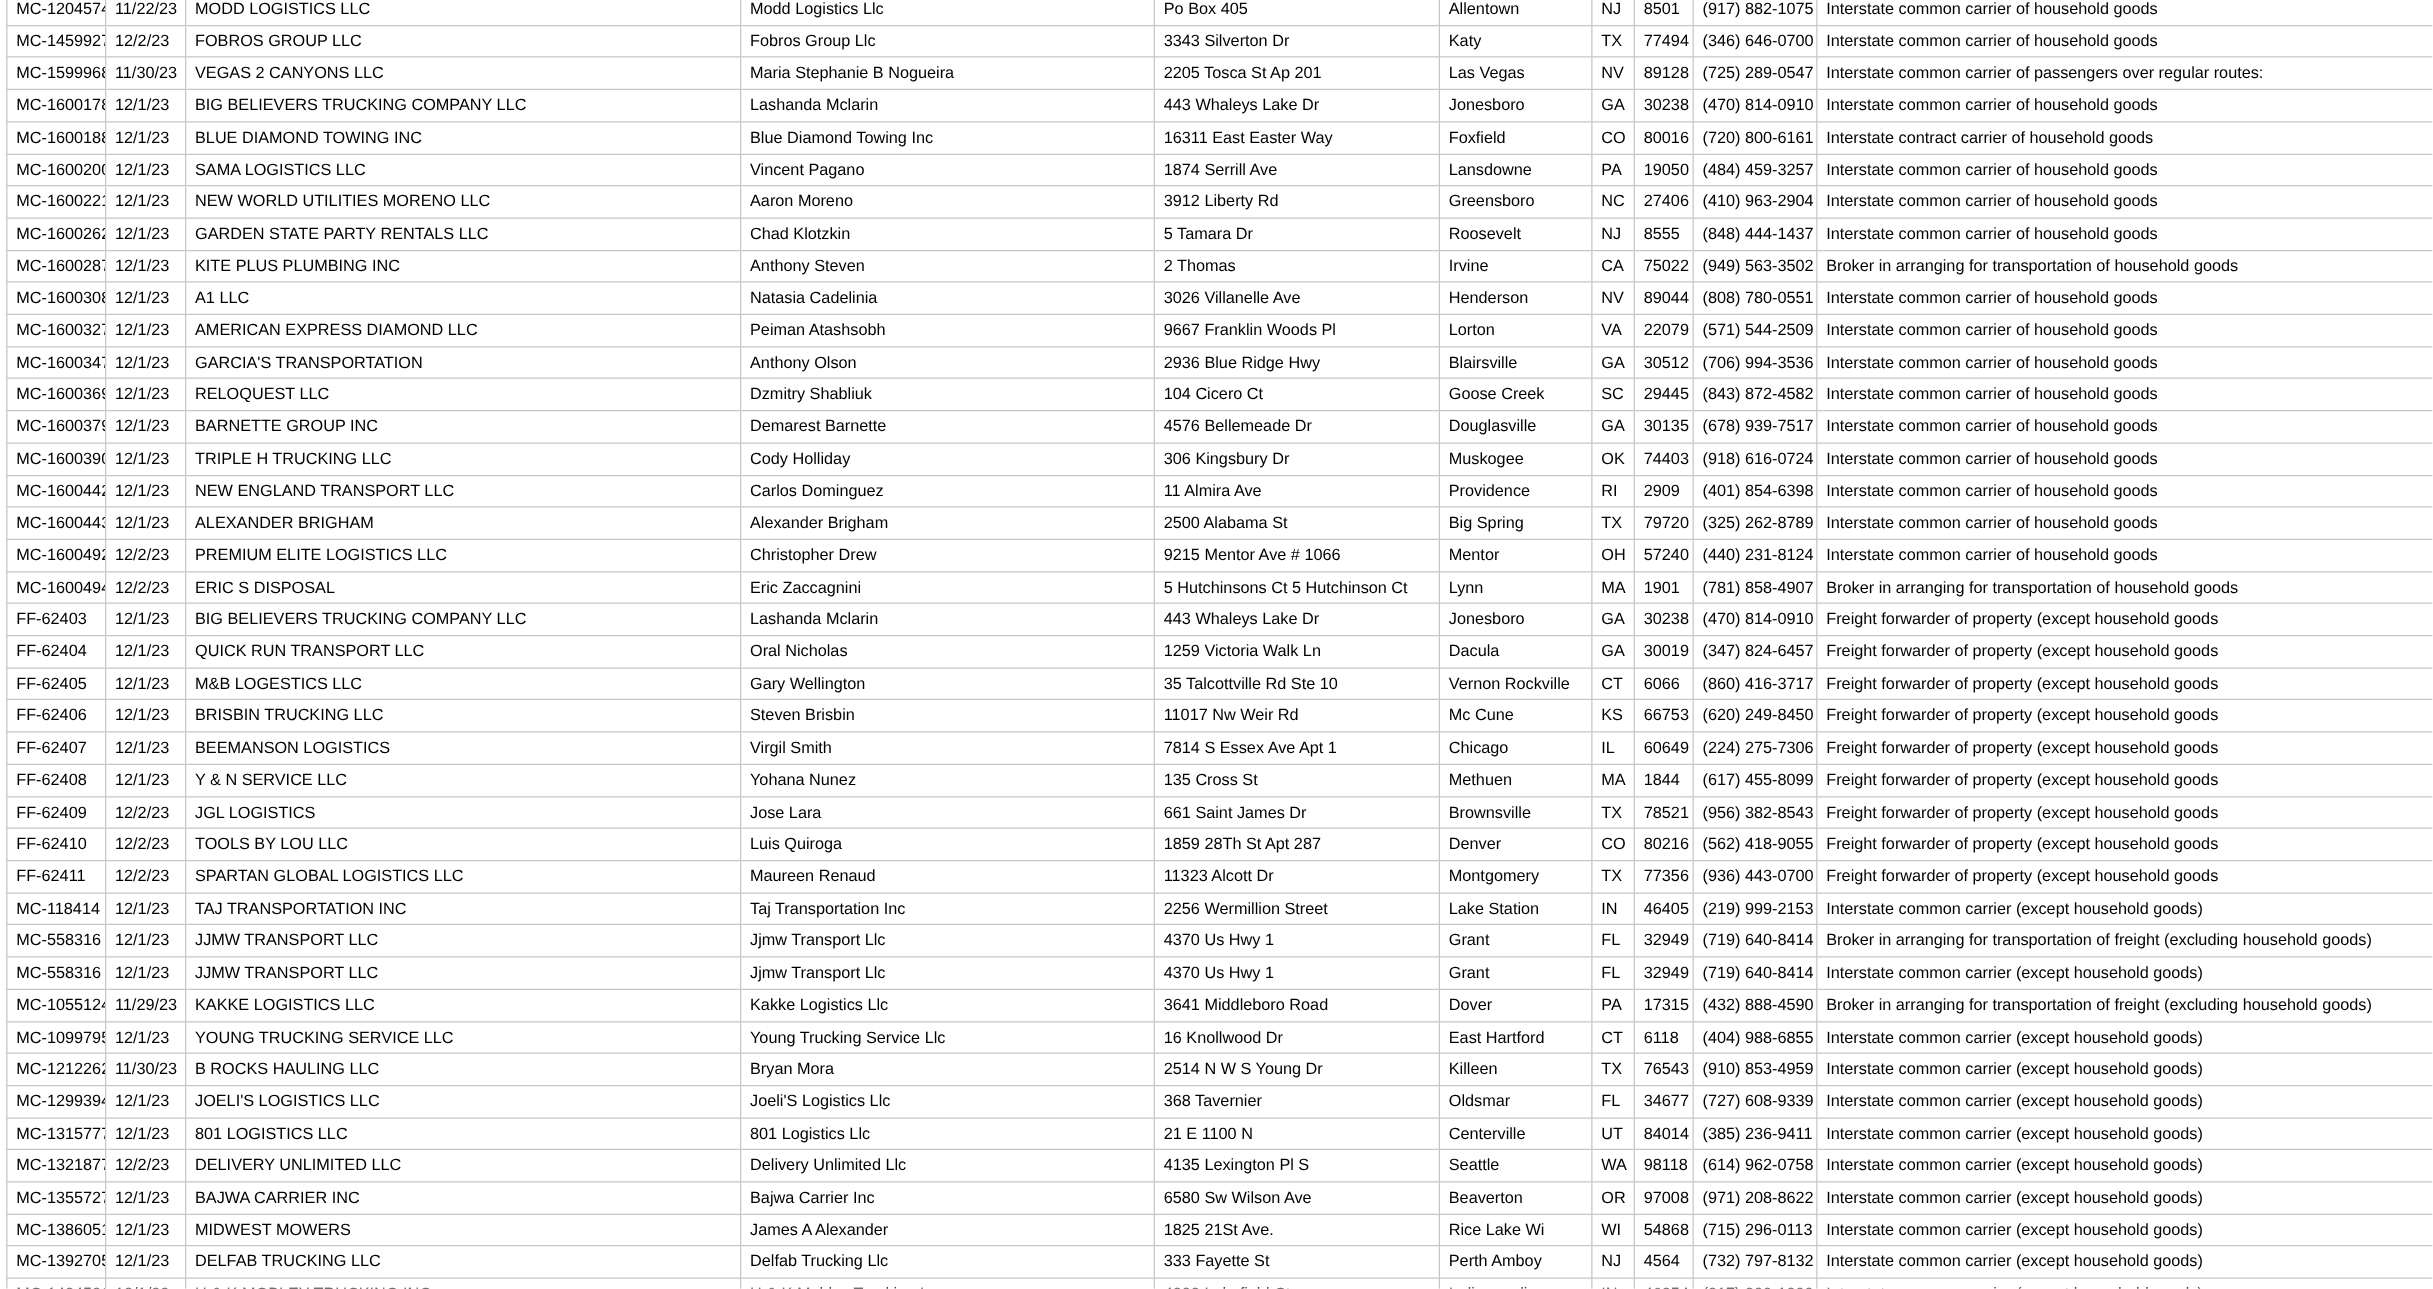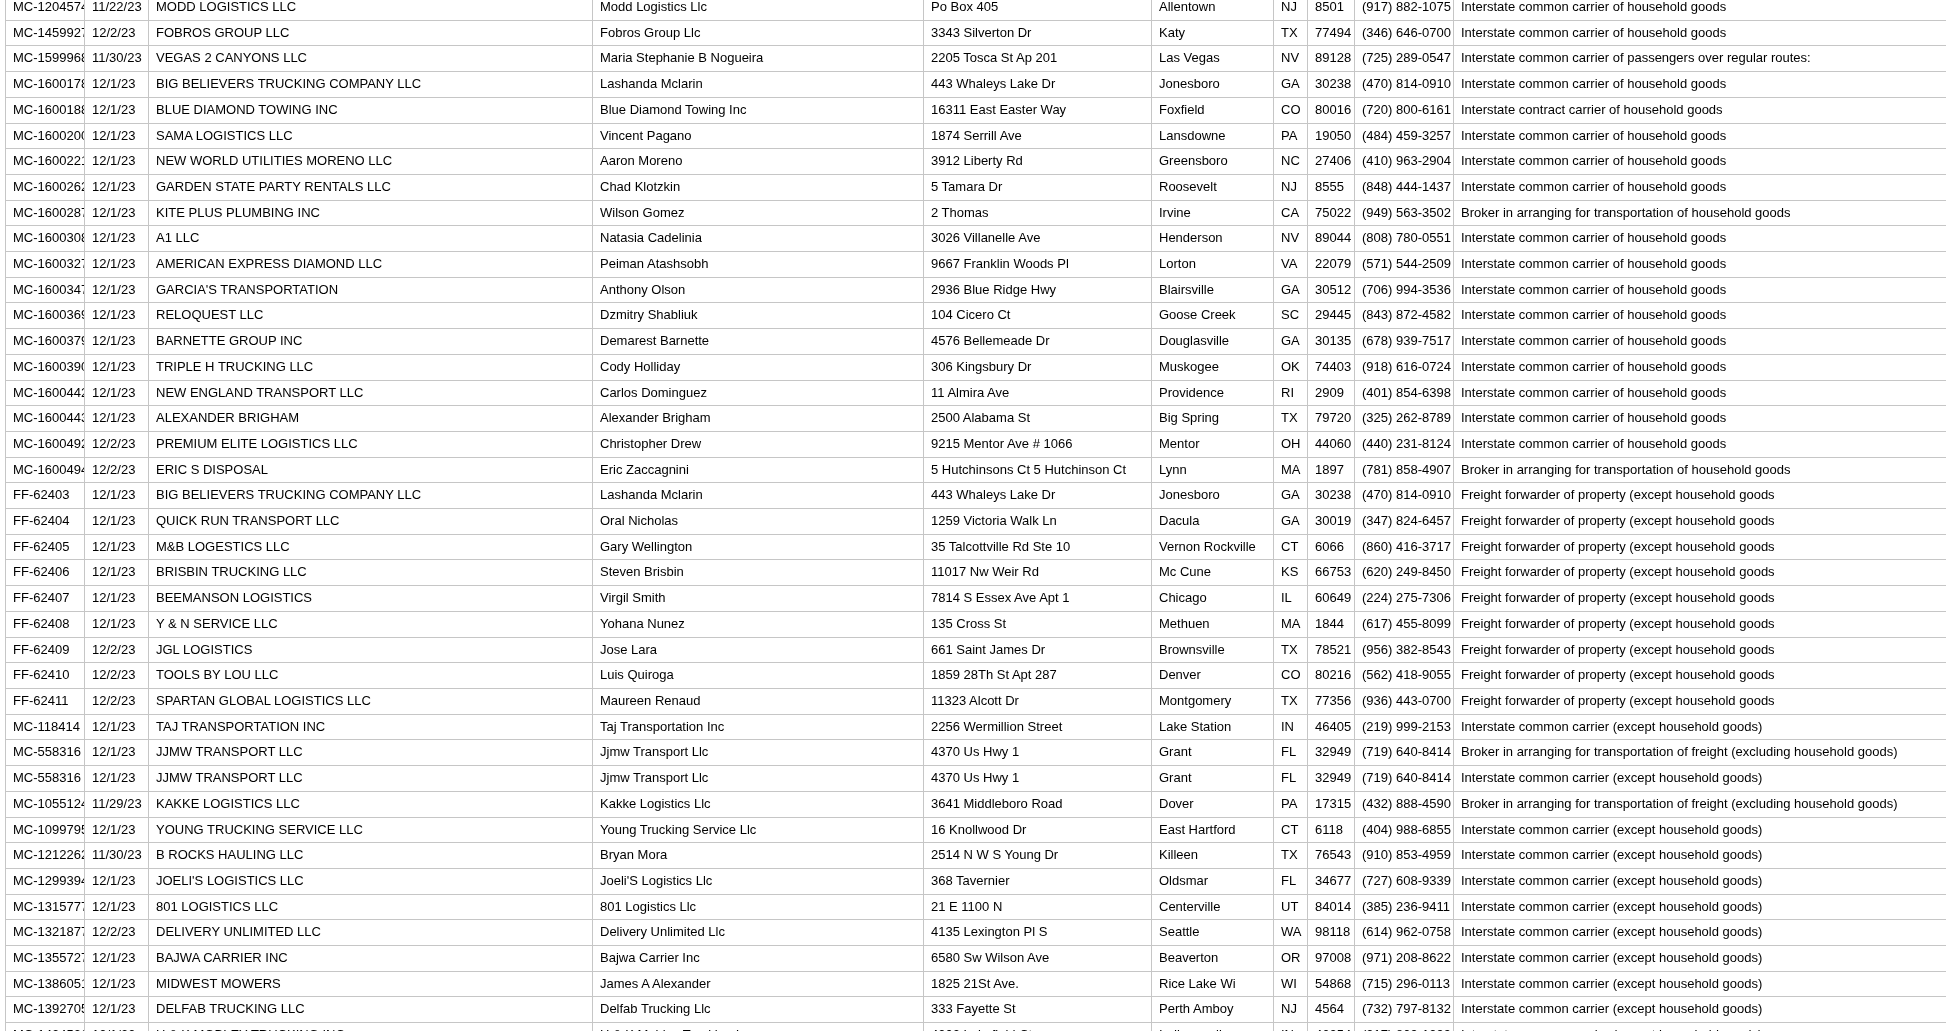--- a/index.html
+++ b/index.html
@@ -156,21 +156,21 @@
     <td>Roosevelt</td>
     <td>NJ</td>
     <td>8555</td>
     <td>(848) 444-1437</td>
     <td>Interstate common carrier of household goods</td>
   </tr>
         <tr>
     <td>MC-1600287</td>
     <td>12/1/23</td>
     <td>KITE PLUS PLUMBING INC</td>
-    <td>Wilson Gomez</td>
+    <td>Anthony Steven</td>
     <td>2 Thomas</td>
     <td>Irvine</td>
     <td>CA</td>
     <td>75022</td>
     <td>(949) 563-3502</td>
     <td>Broker in arranging for transportation of household goods</td>
   </tr>
         <tr>
     <td>MC-1600308</td>
     <td>12/1/23</td>
@@ -268,33 +268,33 @@
     <td>Interstate common carrier of household goods</td>
   </tr>
         <tr>
     <td>MC-1600492</td>
     <td>12/2/23</td>
     <td>PREMIUM ELITE LOGISTICS LLC</td>
     <td>Christopher Drew</td>
     <td>9215 Mentor Ave # 1066</td>
     <td>Mentor</td>
     <td>OH</td>
-    <td>44060</td>
+    <td>57240</td>
     <td>(440) 231-8124</td>
     <td>Interstate common carrier of household goods</td>
   </tr>
         <tr>
     <td>MC-1600494</td>
     <td>12/2/23</td>
     <td>ERIC S DISPOSAL</td>
     <td>Eric Zaccagnini</td>
     <td>5 Hutchinsons Ct 5 Hutchinson Ct</td>
     <td>Lynn</td>
     <td>MA</td>
-    <td>1897</td>
+    <td>1901</td>
     <td>(781) 858-4907</td>
     <td>Broker in arranging for transportation of household goods</td>
   </tr>
         <tr>
     <td>FF-62403</td>
     <td>12/1/23</td>
     <td>BIG BELIEVERS TRUCKING COMPANY LLC</td>
     <td>Lashanda Mclarin</td>
     <td>443 Whaleys Lake Dr</td>
     <td>Jonesboro</td>

